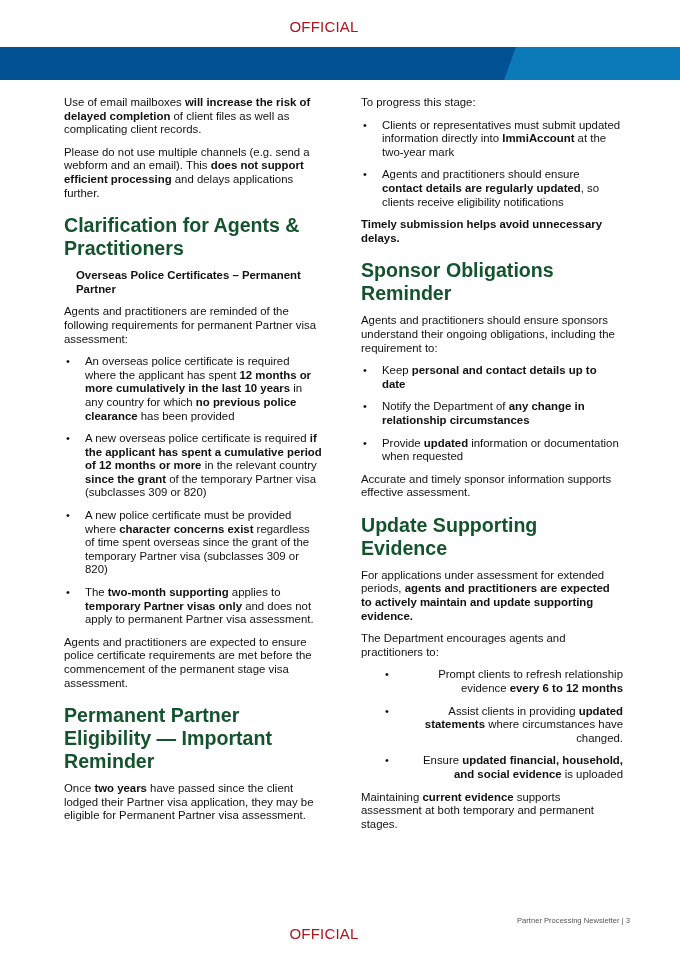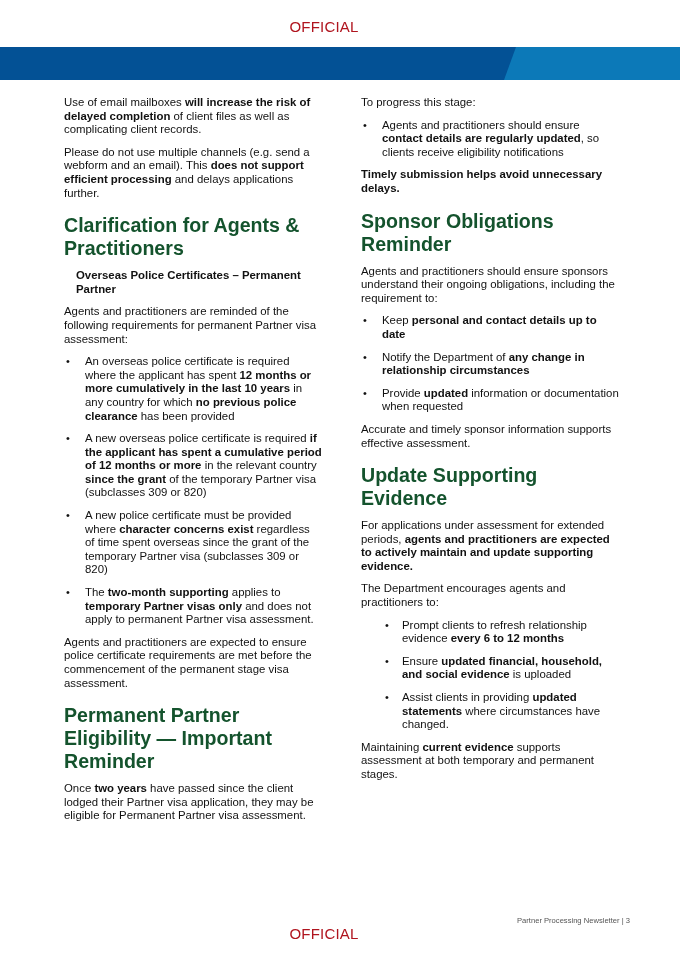--- a/index.html
+++ b/index.html
@@ -86,21 +86,21 @@
       padding-left: 21px;
       margin-bottom: 9px;
     }
     ul li::before {
       content: "\2022";
       position: absolute;
       left: 2px;
       top: 0;
       font-size: 11px;
     }
-    ul.deep li { padding-left: 41px; }
+    ul.deep li { padding-left: 41px; text-align: right; }
     ul.deep li::before { left: 24px; }
 
     .footer-text {
       position: absolute;
       top: 916px;
       right: 50px;
       font-size: 7.6px;
       color: #555555;
     }
   </style>
@@ -128,38 +128,39 @@
   </ul>
   <p>Agents and practitioners are expected to ensure police certificate requirements are met before the commencement of the permanent stage visa assessment.</p>
 
   <h2>Permanent Partner Eligibility — Important Reminder</h2>
   <p>Once <b>two years</b> have passed since the client lodged their Partner visa application, they may be eligible for Permanent Partner visa assessment.</p>
 </div>
 
 <div class="col right">
   <p>To progress this stage:</p>
   <ul>
+    <li>Clients or representatives must submit updated information directly into <b>ImmiAccount</b> at the two-year mark</li>
     <li>Agents and practitioners should ensure <b>contact details are regularly updated</b>, so clients receive eligibility notifications</li>
   </ul>
   <p><b>Timely submission helps avoid unnecessary delays.</b></p>
 
   <h2>Sponsor Obligations Reminder</h2>
   <p>Agents and practitioners should ensure sponsors understand their ongoing obligations, including the requirement to:</p>
   <ul>
     <li>Keep <b>personal and contact details up to date</b></li>
     <li>Notify the Department of <b>any change in relationship circumstances</b></li>
     <li>Provide <b>updated</b> information or documentation when requested</li>
   </ul>
   <p>Accurate and timely sponsor information supports effective assessment.</p>
 
   <h2>Update Supporting Evidence</h2>
   <p>For applications under assessment for extended periods, <b>agents and practitioners are expected to actively maintain and update supporting evidence.</b></p>
   <p>The Department encourages agents and practitioners to:</p>
   <ul class="deep">
     <li>Prompt clients to refresh relationship evidence <b>every 6 to 12 months</b></li>
+    <li>Assist clients in providing <b>updated statements</b> where circumstances have changed.</li>
     <li>Ensure <b>updated financial, household, and social evidence</b> is uploaded</li>
-    <li>Assist clients in providing <b>updated statements</b> where circumstances have changed.</li>
   </ul>
   <p>Maintaining <b>current evidence</b> supports assessment at both temporary and permanent stages.</p>
 </div>
 
 <div class="footer-text">Partner Processing Newsletter | 3</div>
 <div class="classification bottom">OFFICIAL</div>
 
 </body></html>

